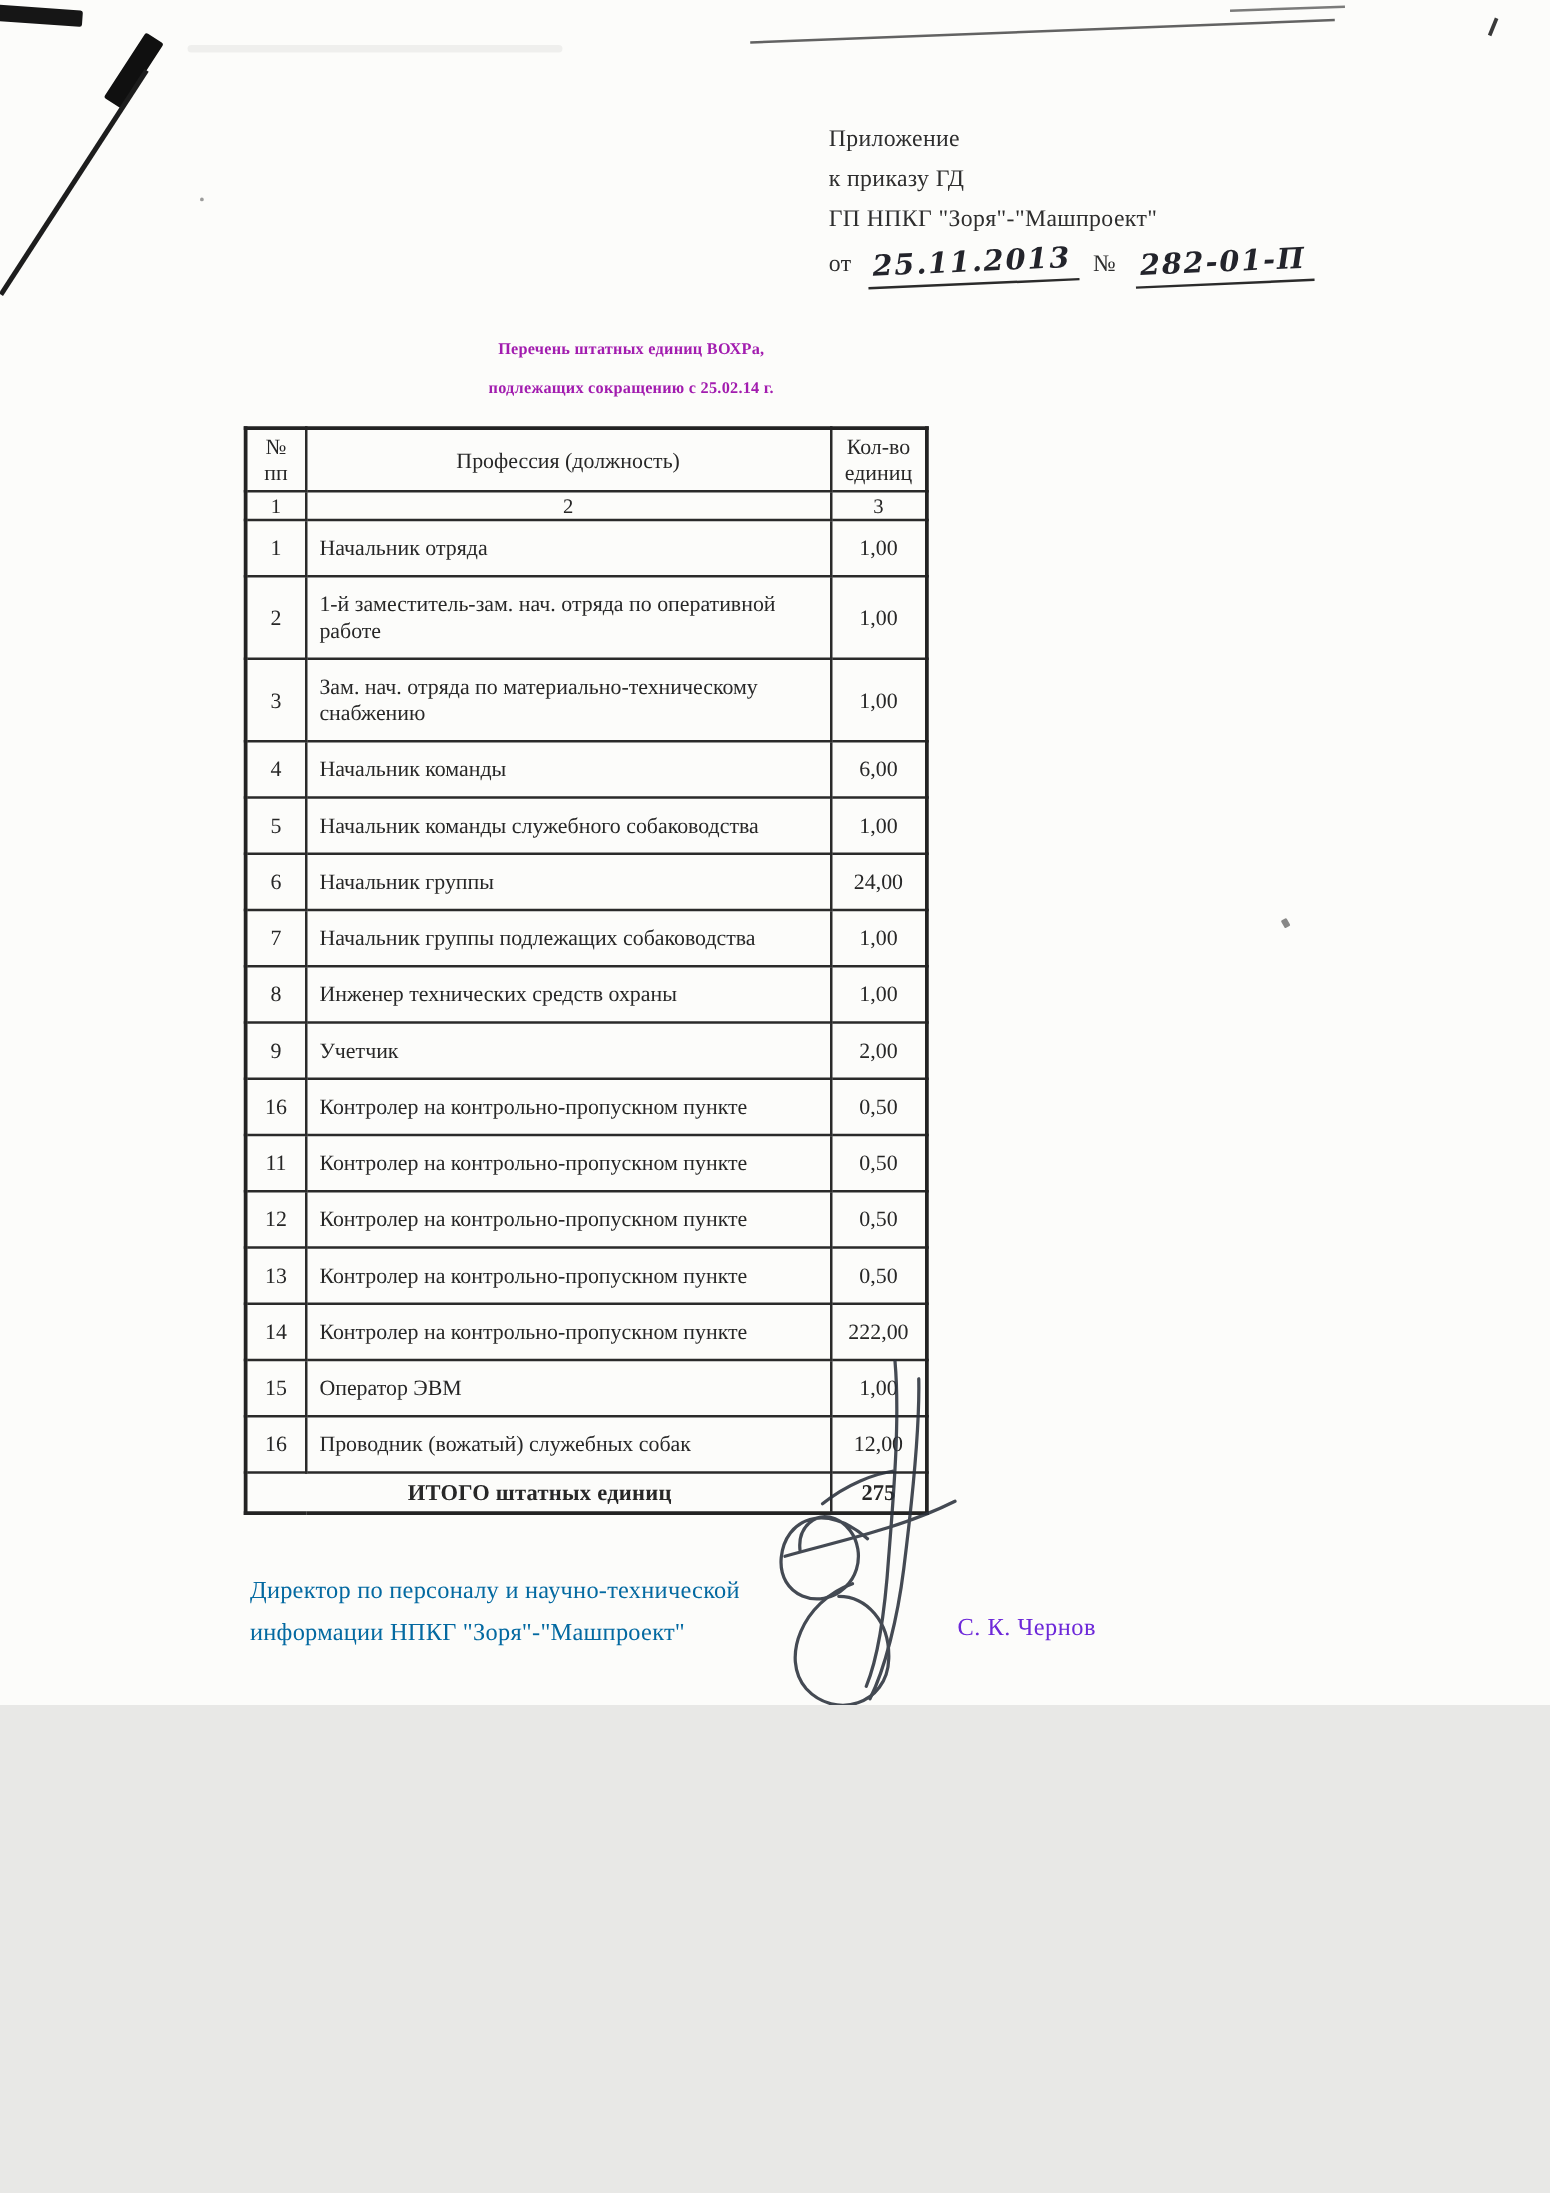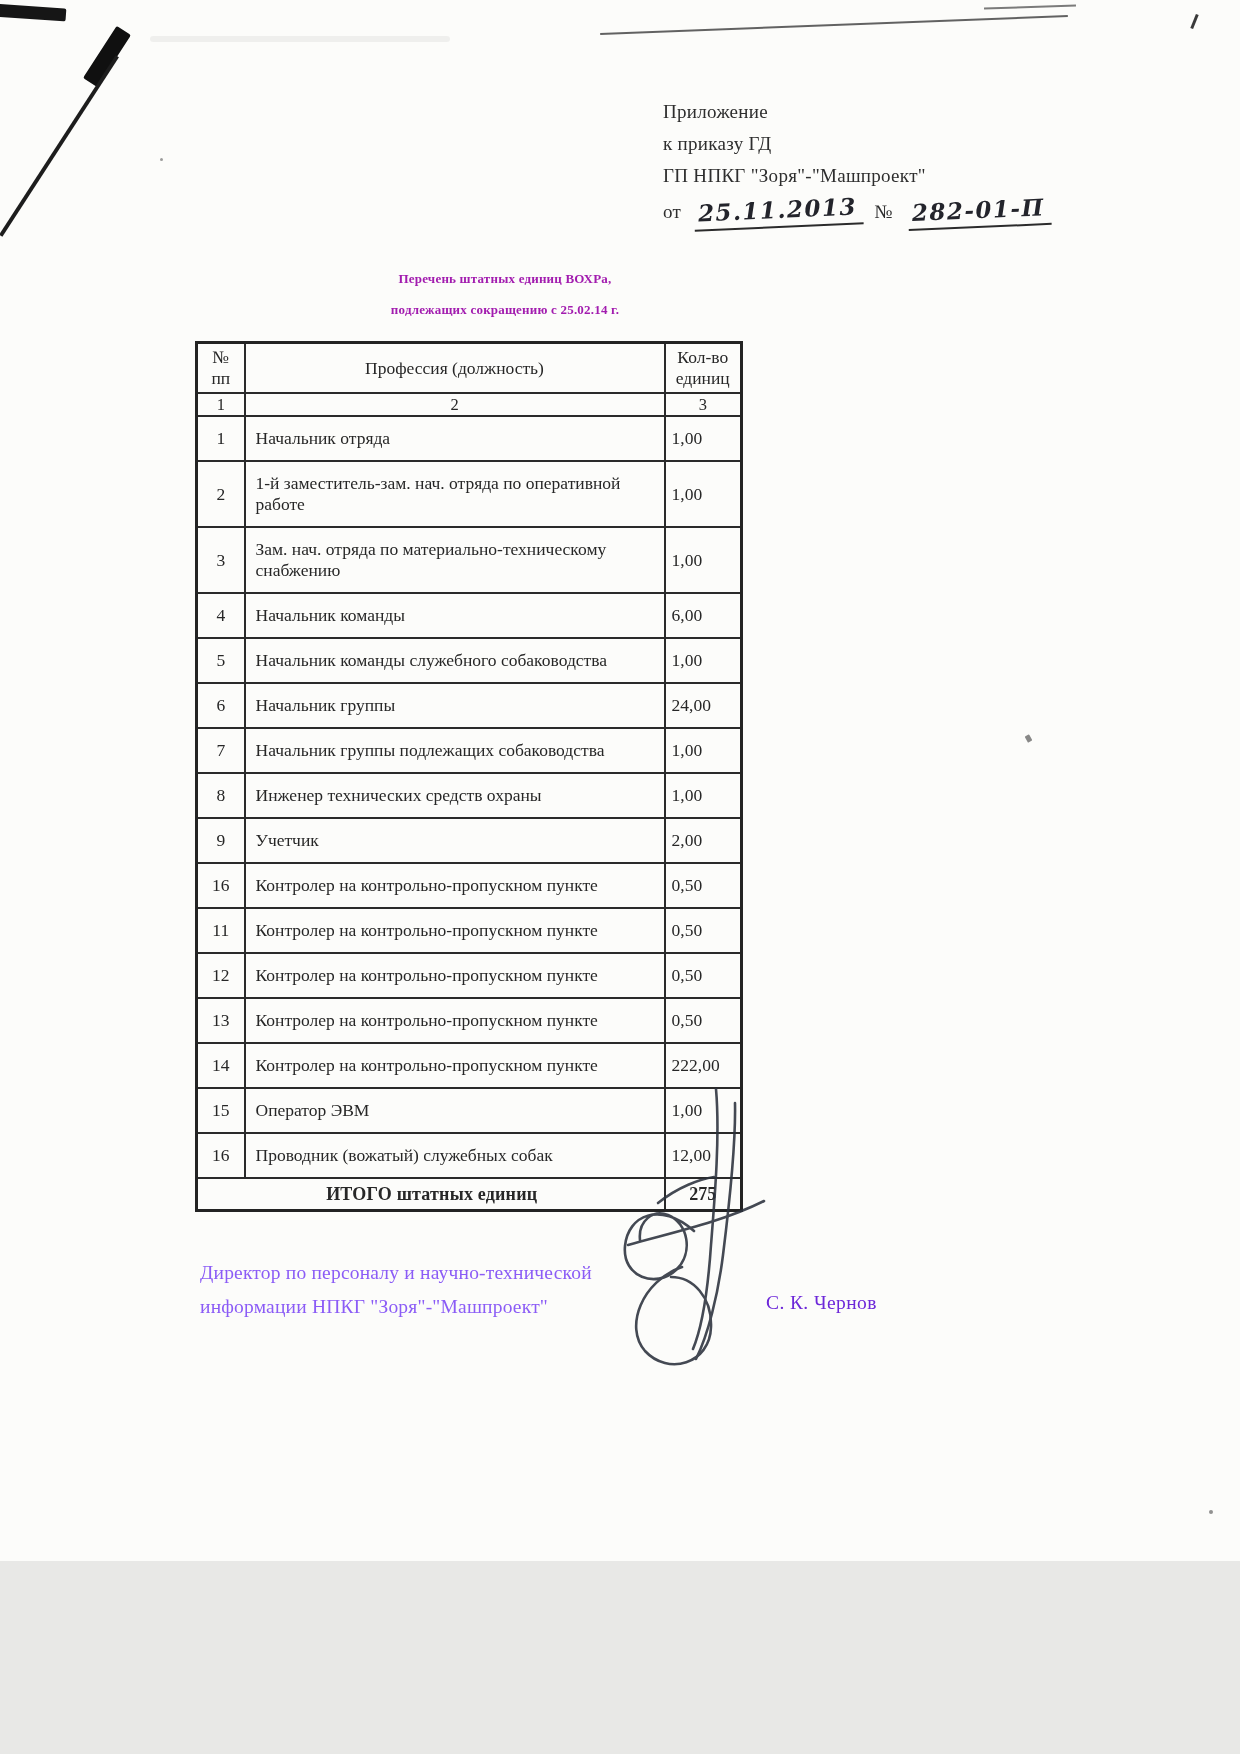--- a/index.html
+++ b/index.html
@@ -1,18 +1,18 @@
 <!DOCTYPE html>
 <html lang="ru" style="--paper: #fcfcfa; --ink: #242424;"><head>
 <meta charset="utf-8">
 <style>
   html,body { margin:0; padding:0; background:#e8e8e6; }
   .page {
     position:relative;
-    width:1240px; height:1561px;
+    width:1240px; height:1364px;
     margin:0 auto;
     background:var(--paper, #fcfcfa);
     font-family:"Liberation Serif", serif;
     color:var(--ink, #242424);
     overflow:hidden;
   }
 
   
   .ref-block {
     position:absolute; left:663px; top:96px;
@@ -61,31 +61,31 @@
   .staff-table thead th {
     font-weight:normal; text-align:center;
     padding:3px 2px; line-height:21px;
   }
   .staff-table tr.idx td {
     padding:1px 2px; text-align:center; font-size:16.5px; line-height:19px;
   }
   .staff-table tbody td { padding:11px 6px; line-height:21px; }
   .staff-table tbody td.num   { text-align:center; }
   .staff-table tbody td.prof  { text-align:left; padding-left:10px; padding-right:3px; }
-  .staff-table tbody td.count { text-align:left;font-family:Liberation Serif, serif; }
+  .staff-table tbody td.count { text-align:center;font-family:Liberation Serif, serif; }
   .staff-table tfoot td {
     font-weight:bold; padding:4px 6px; line-height:22px; font-size:18px;
   }
   .staff-table tfoot td.total-label { text-align:center; padding-left:8px; letter-spacing:.2px; }
   .staff-table tfoot td.total-value { text-align:center; }
 
   
   .footer-block {
     position:absolute; left:200px; top:1256px;
-    font-size:19.5px; line-height:34px; color:#8b5cf6;
+    font-size:19.5px; line-height:34px; color:#0369a1;
     letter-spacing:.2px;
   }
   .signatory-name {
     position:absolute; left:766px; top:1292px;
     font-size:19.5px; color:#6d28d9; letter-spacing:.4px;
   }
   .signature-svg { position:absolute; left:598px; top:1083px; }
 
   
   .art { position:absolute; pointer-events:none; }

